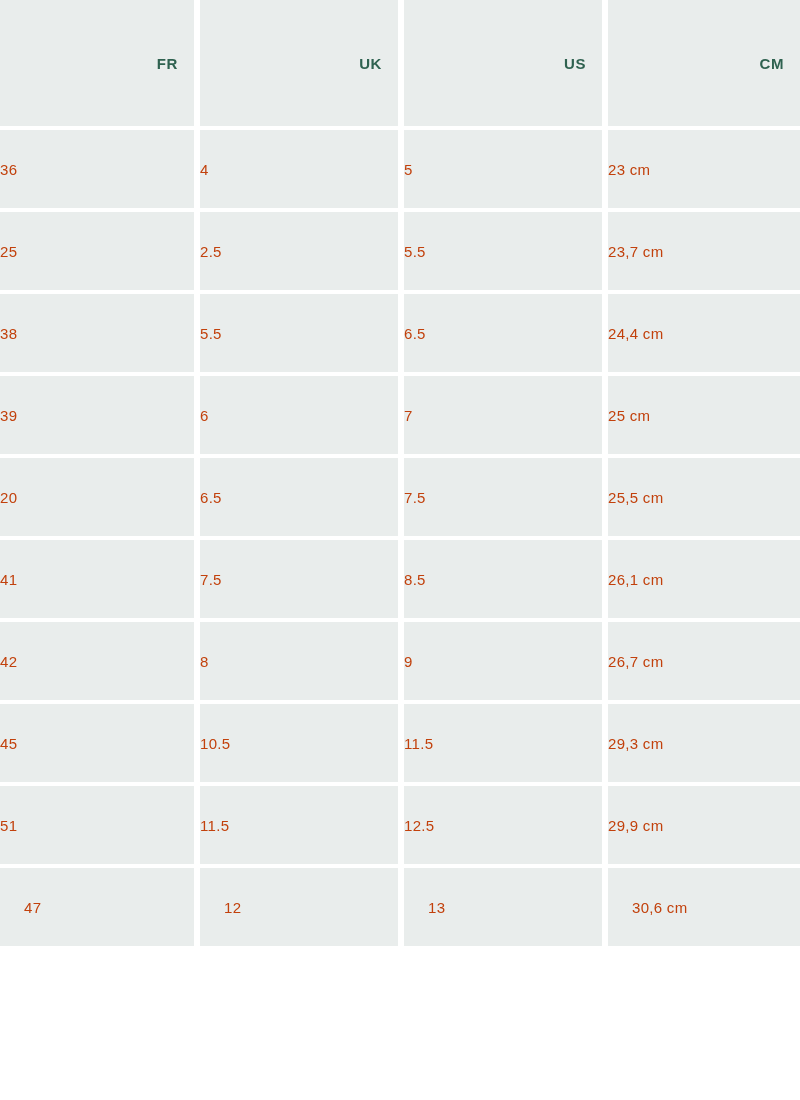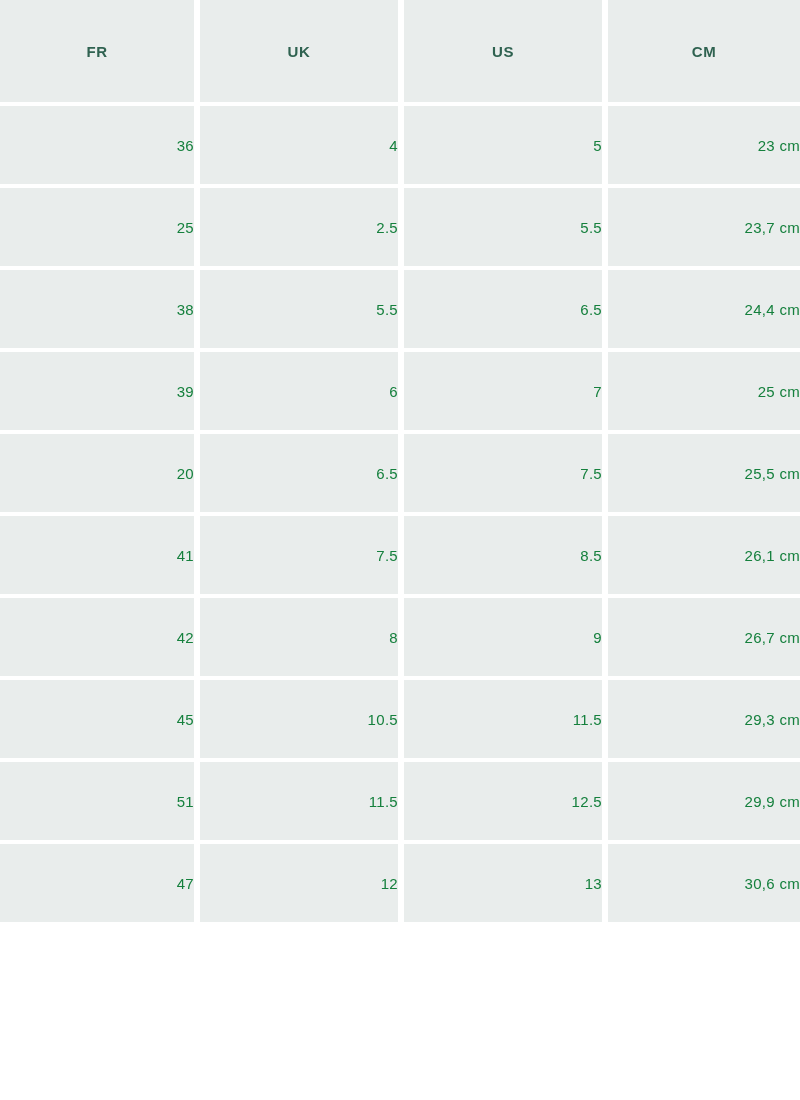--- a/index.html
+++ b/index.html
@@ -29,50 +29,51 @@
   #size-table col.col-cm { width: 192px; }
 
   
   #size-table thead th {
     height: 94px;
     background: #e9edec;
     color: #2f6250;
     font-size: 15px;
     font-weight: 700;
     letter-spacing: 0.6px;
-    text-align: center;
+    text-align: right;
     vertical-align: middle;
-    padding: 4px;
+    padding: 16px;
     border-right: 6px solid #ffffff;
     border-bottom: 4px solid #ffffff;
   }
   #size-table thead th:last-child {
     border-right: none;
   }
 
   
   #size-table tbody td {
     height: 78px;
     background: #e9edec;
-    color: #15803d;
+    color: #c2410c;
     font-size: 15px;
     font-weight: 400;
     letter-spacing: 0.3px;
-    text-align: right;
+    text-align: left;
     vertical-align: middle;
     padding: 0;
     border-right: 6px solid #ffffff;
     border-bottom: 4px solid #ffffff;
   }
   #size-table tbody td:last-child {
     border-right: none;
     margin-left: 28px;
   }
   #size-table tbody tr:last-child td {
     border-bottom: none;
+    padding-left: 24px;
   }
 </style>
 </head>
 <body>
 
 <table id="size-table">
   <colgroup>
     <col class="col-fr">
     <col class="col-uk">
     <col class="col-us">

